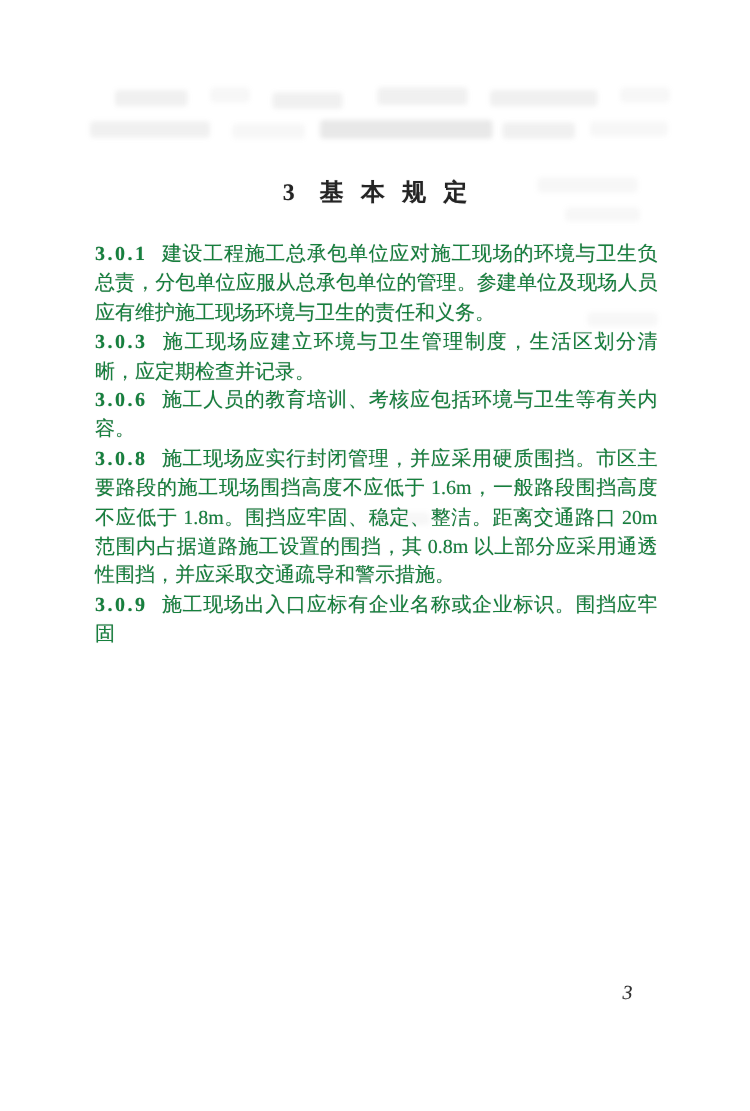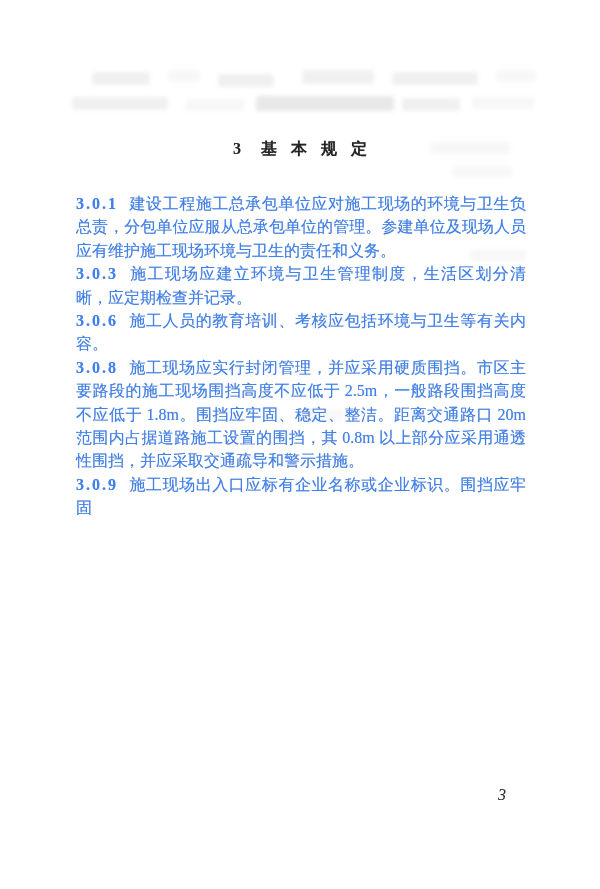--- a/index.html
+++ b/index.html
@@ -25,37 +25,37 @@
   .ghost-light { background: rgba(120, 120, 120, 0.06); }
   .ghost-dark  { background: rgba(100, 100, 100, 0.15); }
 
   .heading {
     position: absolute;
     top: 128px;
     left: 0;
     width: 100%;
     text-align: center;
     font-weight: bold;
-    font-size: 16px;
+    font-size: 19px;
     color: #242424;
     text-shadow: 0 0 0.8px rgba(36,36,36,0.35);
     white-space: nowrap;
   }
   .heading .ch-num { margin-right: 20px; }
   .heading .ch-ttl { letter-spacing: 14px; margin-right: -14px; }
 
   .body-text {
     position: absolute;
     top: 192px;
     left: 76px;
     width: 450px;
     font-size: 16px;
     line-height: 23.4px;
     text-align: justify;
-    color: #3b82f6;
+    color: #15803d;
   }
   .clause {
     margin: 0;
     padding: 0;
     text-shadow: 0 0 0.7px rgba(43,43,43,0.38);
   }
   .clause-num {
     font-weight: bold;
     letter-spacing: 2px;
     margin-right: 11px;
@@ -94,19 +94,19 @@
   <div class="ghost-seg ghost-light" style="top:410px; left:300px; width:44px;  height:10px;"></div>
 
   <h1 class="heading">
     <span class="ch-num">3</span><span class="ch-ttl">基本规定</span>
   </h1>
 
   <div class="body-text">
       <p class="clause"><span class="clause-num">3.0.1</span><span>建设工程施工总承包单位应对施工现场的环境与卫生负总责，分包单位应服从总承包单位的管理。参建单位及现场人员应有维护施工现场环境与卫生的责任和义务。</span></p>
       <p class="clause"><span class="clause-num">3.0.3</span><span>施工现场应建立环境与卫生管理制度，生活区划分清晰，应定期检查并记录。</span></p>
       <p class="clause"><span class="clause-num">3.0.6</span><span>施工人员的教育培训、考核应包括环境与卫生等有关内容。</span></p>
-      <p class="clause"><span class="clause-num">3.0.8</span><span>施工现场应实行封闭管理，并应采用硬质围挡。市区主要路段的施工现场围挡高度不应低于 2.5m，一般路段围挡高度不应低于 1.8m。围挡应牢固、稳定、整洁。距离交通路口 20m 范围内占据道路施工设置的围挡，其 0.8m 以上部分应采用通透性围挡，并应采取交通疏导和警示措施。</span></p>
+      <p class="clause"><span class="clause-num">3.0.8</span><span>施工现场应实行封闭管理，并应采用硬质围挡。市区主要路段的施工现场围挡高度不应低于 1.6m，一般路段围挡高度不应低于 1.8m。围挡应牢固、稳定、整洁。距离交通路口 20m 范围内占据道路施工设置的围挡，其 0.8m 以上部分应采用通透性围挡，并应采取交通疏导和警示措施。</span></p>
       <p class="clause"><span class="clause-num">3.0.9</span><span>施工现场出入口应标有企业名称或企业标识。围挡应牢固</span></p>
     </div>
 
   <div class="page-num">3</div>
 
 </div>
 
 </body></html>

